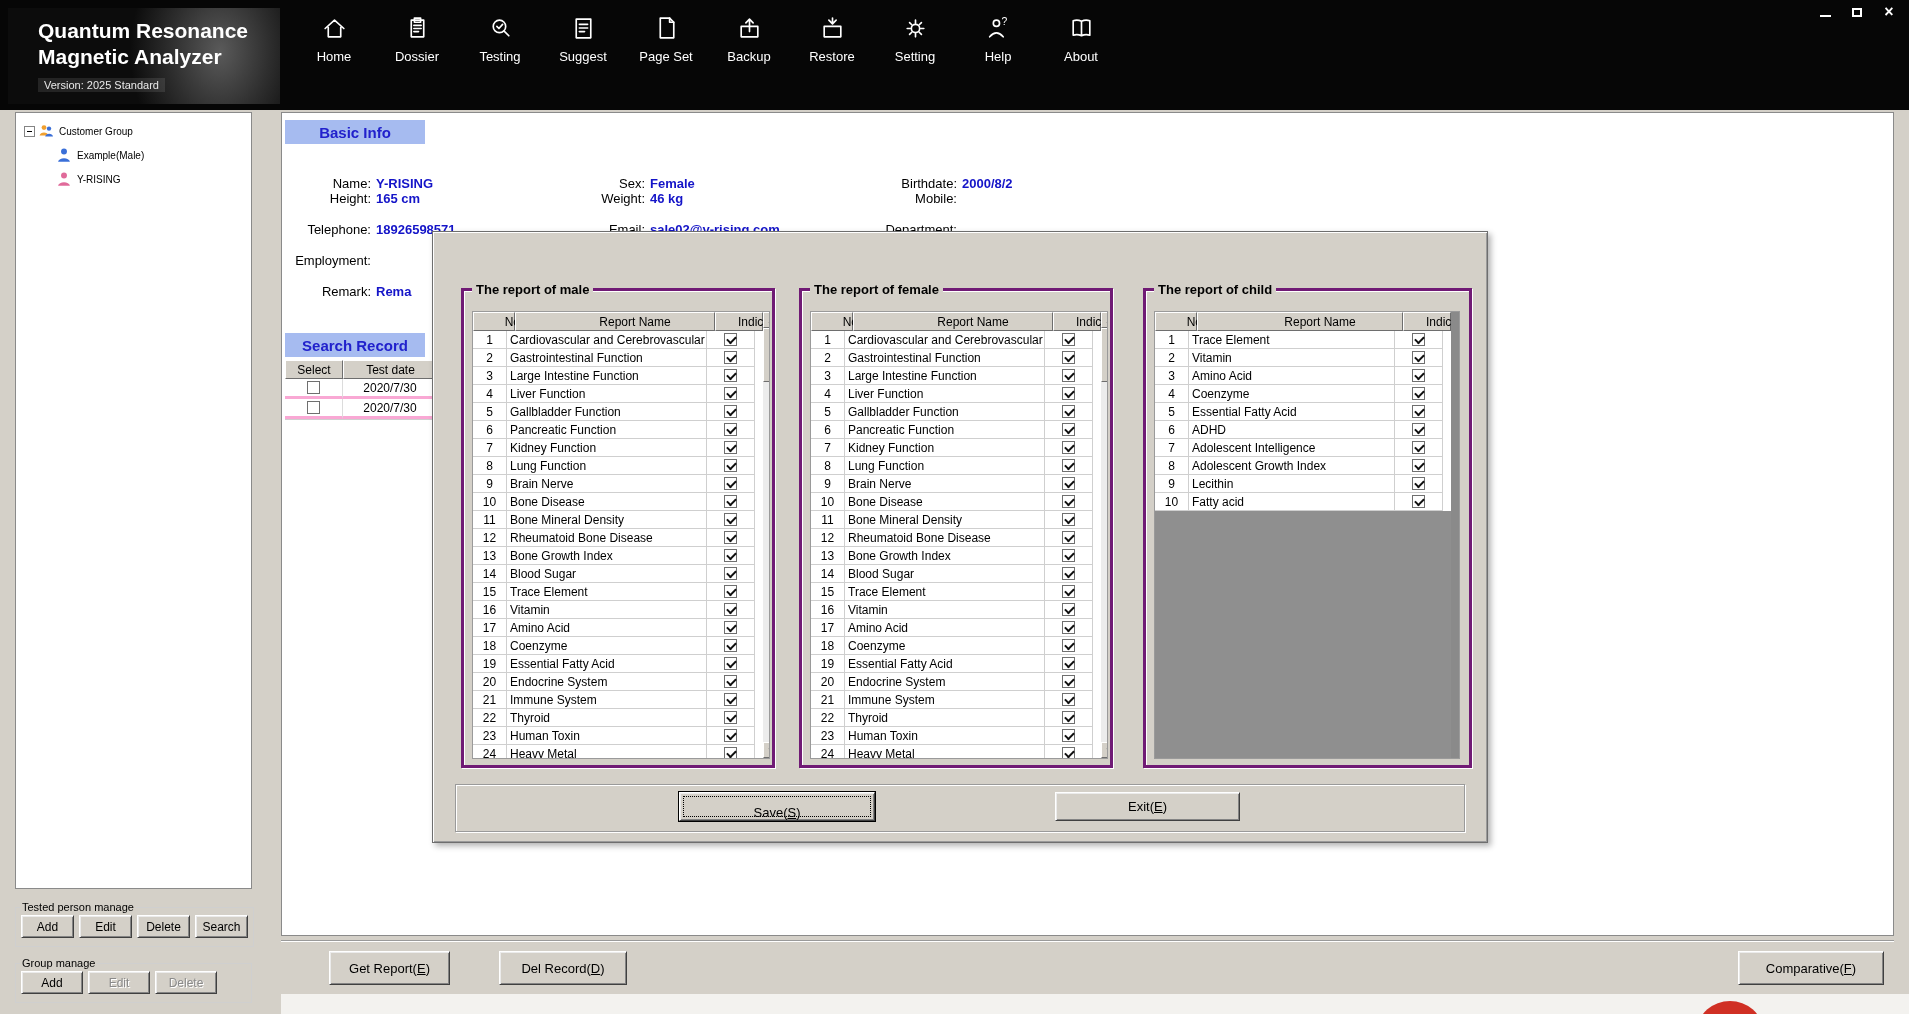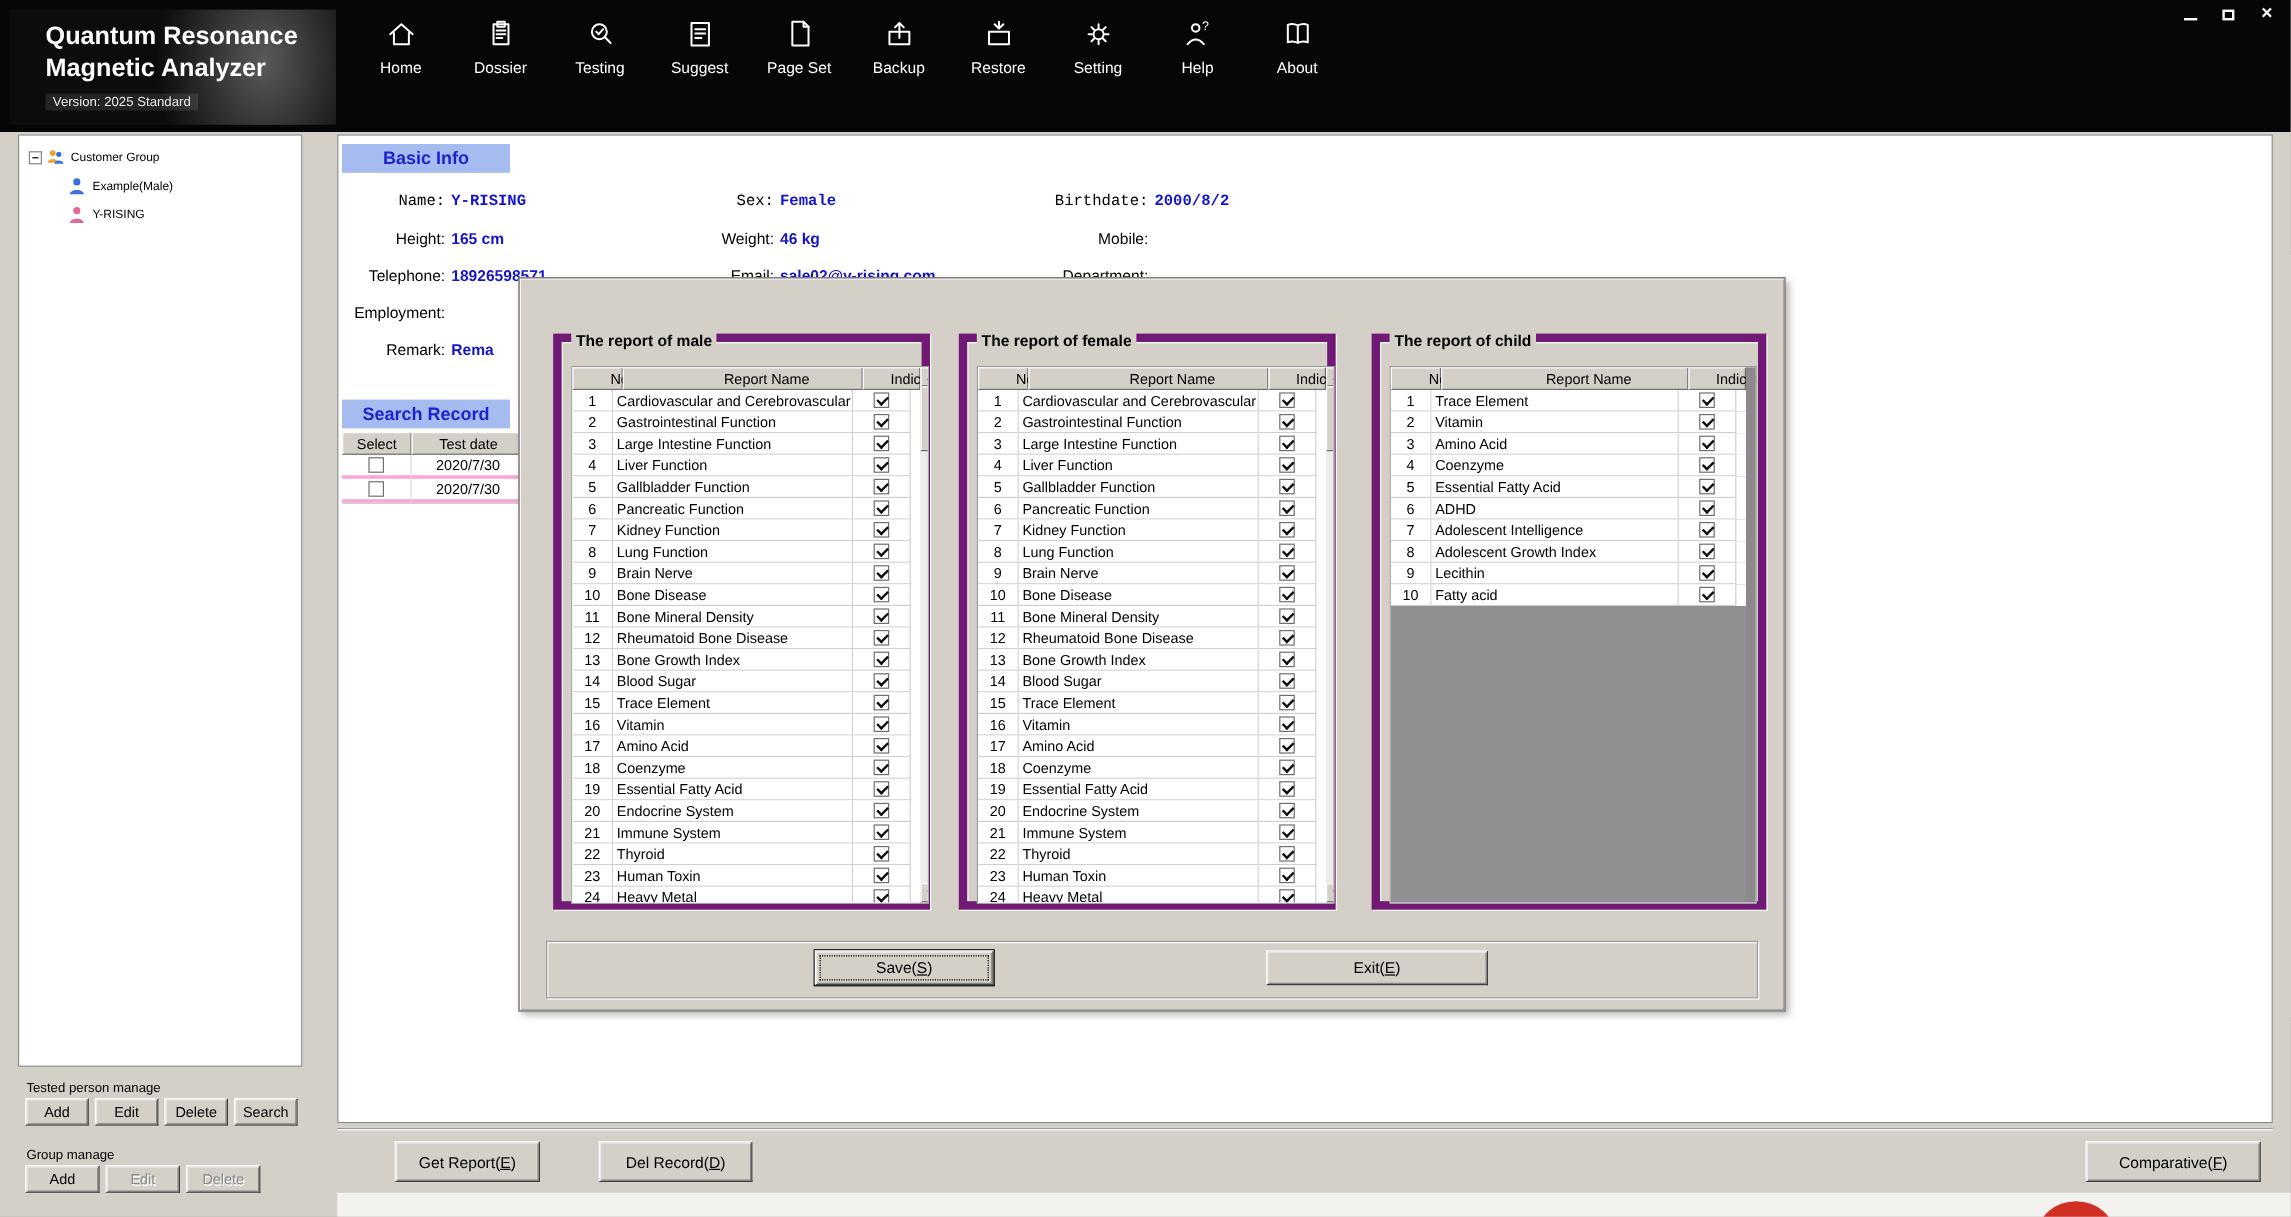--- a/index.html
+++ b/index.html
@@ -94,21 +94,21 @@
   .dialog{position:absolute; left:432px; top:231px; width:1056px; height:612px; background:var(--chrome);
           border:1px solid #6e6e6e; box-shadow:inset 1px 1px 0 #fff, inset -1px -1px 0 #9a9a9a, 3px 3px 6px rgba(0,0,0,.3); z-index:20;}
   .dlg-title{height:26px; background:#fdfdfd; border-bottom:1px solid #bdbdbd; display:flex; align-items:center; padding:0 9px; gap:7px;}
   .dlg-icon{width:15px; height:15px; background:#fff; border:1px solid #444; position:relative;}
   .dlg-icon::after{content:""; position:absolute; left:3px; top:3px; border-left:8px solid var(--accent-red);
                    border-top:4px solid transparent; border-bottom:4px solid transparent;}
   .dlg-title .ttl{font-size:13px; color:#111;}
   .dlg-close{margin-left:auto; width:20px; height:17px; display:flex; align-items:center; justify-content:center;
              font-size:15px; color:#111; cursor:pointer;}
 
-  .gbox{position:absolute; top:46px; height:480px; border:7px solid #701a75; box-shadow:inset 1px 1px 0 #fff, 1px 1px 0 #fff;}
+  .gbox{position:absolute; top:56px; height:480px; border:3px solid #701a75; box-shadow:inset 1px 1px 0 #fff, 1px 1px 0 #fff;}
   .gbox .gtitle{position:absolute; top:-9px; left:8px; background:var(--chrome); padding:0 4px; font-weight:bold; font-size:13px; color:#000;}
   #gboxMale{left:28px; width:314px;}
   #gboxFemale{left:366px; width:314px;}
   #gboxChild{left:710px; width:329px;}
 
   .rpt{position:absolute; left:8px; top:20px; height:448px; display:flex; overflow:hidden; border:1px solid #9a9a9a; background:#fff;}
   #gboxMale .rpt, #gboxFemale .rpt{width:298px;}
   #gboxChild .rpt{width:306px;}
   .rpt-main{display:flex; flex-direction:column; background:#fff;}
   #gboxChild .rpt-main{background:#8f8f8f;}
@@ -126,21 +126,21 @@
 
   .sb{width:16px; display:flex; flex-direction:column; background:#ececec; flex:0 0 auto;}
   .sb-btn{height:16px; background:var(--chrome); border:1px solid; border-color:#fff #6e6e6e #6e6e6e #fff;
           display:flex; align-items:center; justify-content:center; font-size:8px; color:#222; cursor:pointer;}
   .sb-thumb{height:54px; background:var(--chrome); border:1px solid; border-color:#fff #6e6e6e #6e6e6e #fff; cursor:grab;}
   .sb-track{flex:1;}
   .sb-dead{width:16px; background:#8a8a8a; flex:0 0 auto;}
 
   .dlg-btnbar{position:absolute; left:22px; right:22px; top:552px; height:48px; border:1px solid #9a9a9a; box-shadow:inset 1px 1px 0 #fff, 1px 1px 0 #fff;}
   .dlg-btn{position:absolute; top:7px; height:29px; font-size:13px;}
-  #btnSave{left:223px; width:149px; box-shadow:0 0 0 1px #000, inset 1px 1px 0 #ebebeb, inset -1px -1px 0 #848484; position:absolute;}
+  #btnSave{left:223px; width:196px; box-shadow:0 0 0 1px #000, inset 1px 1px 0 #ebebeb, inset -1px -1px 0 #848484; position:absolute;align-items:flex-end;}
   #btnSave::after{content:""; position:absolute; inset:3px; border:1px dotted #000;}
   #btnExit{left:599px; width:185px;}
 </style>
 </head>
 <body>
 
 <div class="screen">
 
   <div class="topband">
     <div class="winctl">
@@ -301,21 +301,21 @@
 
         <button class="wbtn gmbtn off">
           <span>Delete</span>
         </button>
       </div>
   </fieldset>
 
   <div class="main-panel">
     <div class="sec-header" id="basicHeader">Basic Info</div>
 
-    <div class="info-row" style="top:44px;font-family:Liberation Mono, monospace;">
+    <div class="info-row" style="top:60px;">
       <span class="cell c1">
           <span class="lbl">Name:</span>
           <span class="val">Y-RISING</span>
         </span>
       <span class="cell c2">
           <span class="lbl">Sex:</span>
           <span class="val">Female</span>
         </span>
       <span class="cell c3">
           <span class="lbl">Birthdate:</span>

